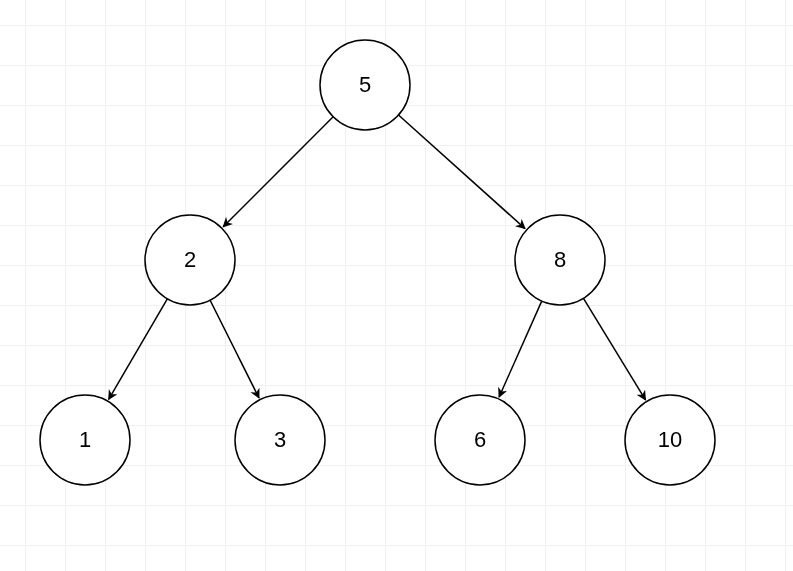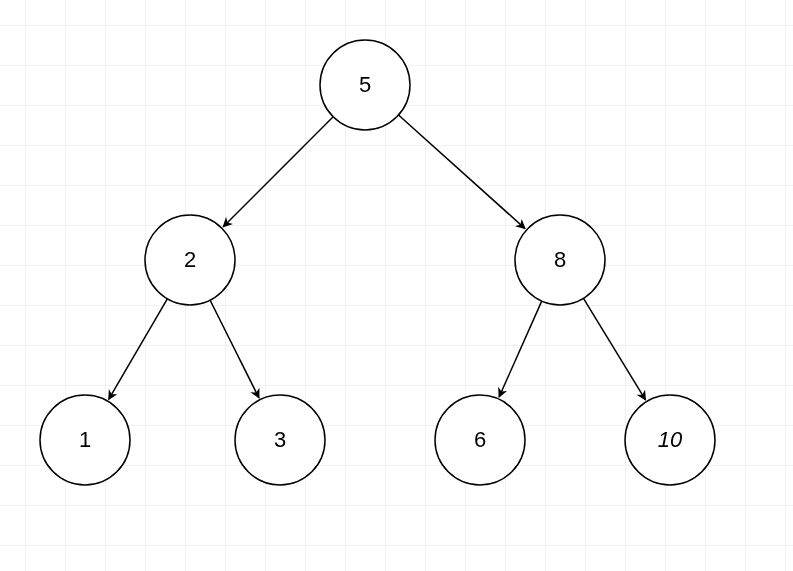--- a/index.html
+++ b/index.html
@@ -74,14 +74,14 @@
     </g>
 </svg>
 
 <div id="labels-container">
     <div class="label" style="left: 365px; top: 85px;">5</div>
     <div class="label" style="left: 190px; top: 260px;">2</div>
     <div class="label" style="left: 560px; top: 260px;">8</div>
     <div class="label" style="left: 85px; top: 440px;">1</div>
     <div class="label" style="left: 280px; top: 440px;">3</div>
     <div class="label" style="left: 480px; top: 440px;">6</div>
-    <div class="label" style="left: 670px; top: 440px; font-style: italic;">10</div>
+    <div class="label" style="left: 670px; top: 440px;">10</div>
   </div>
 
 </body></html>

